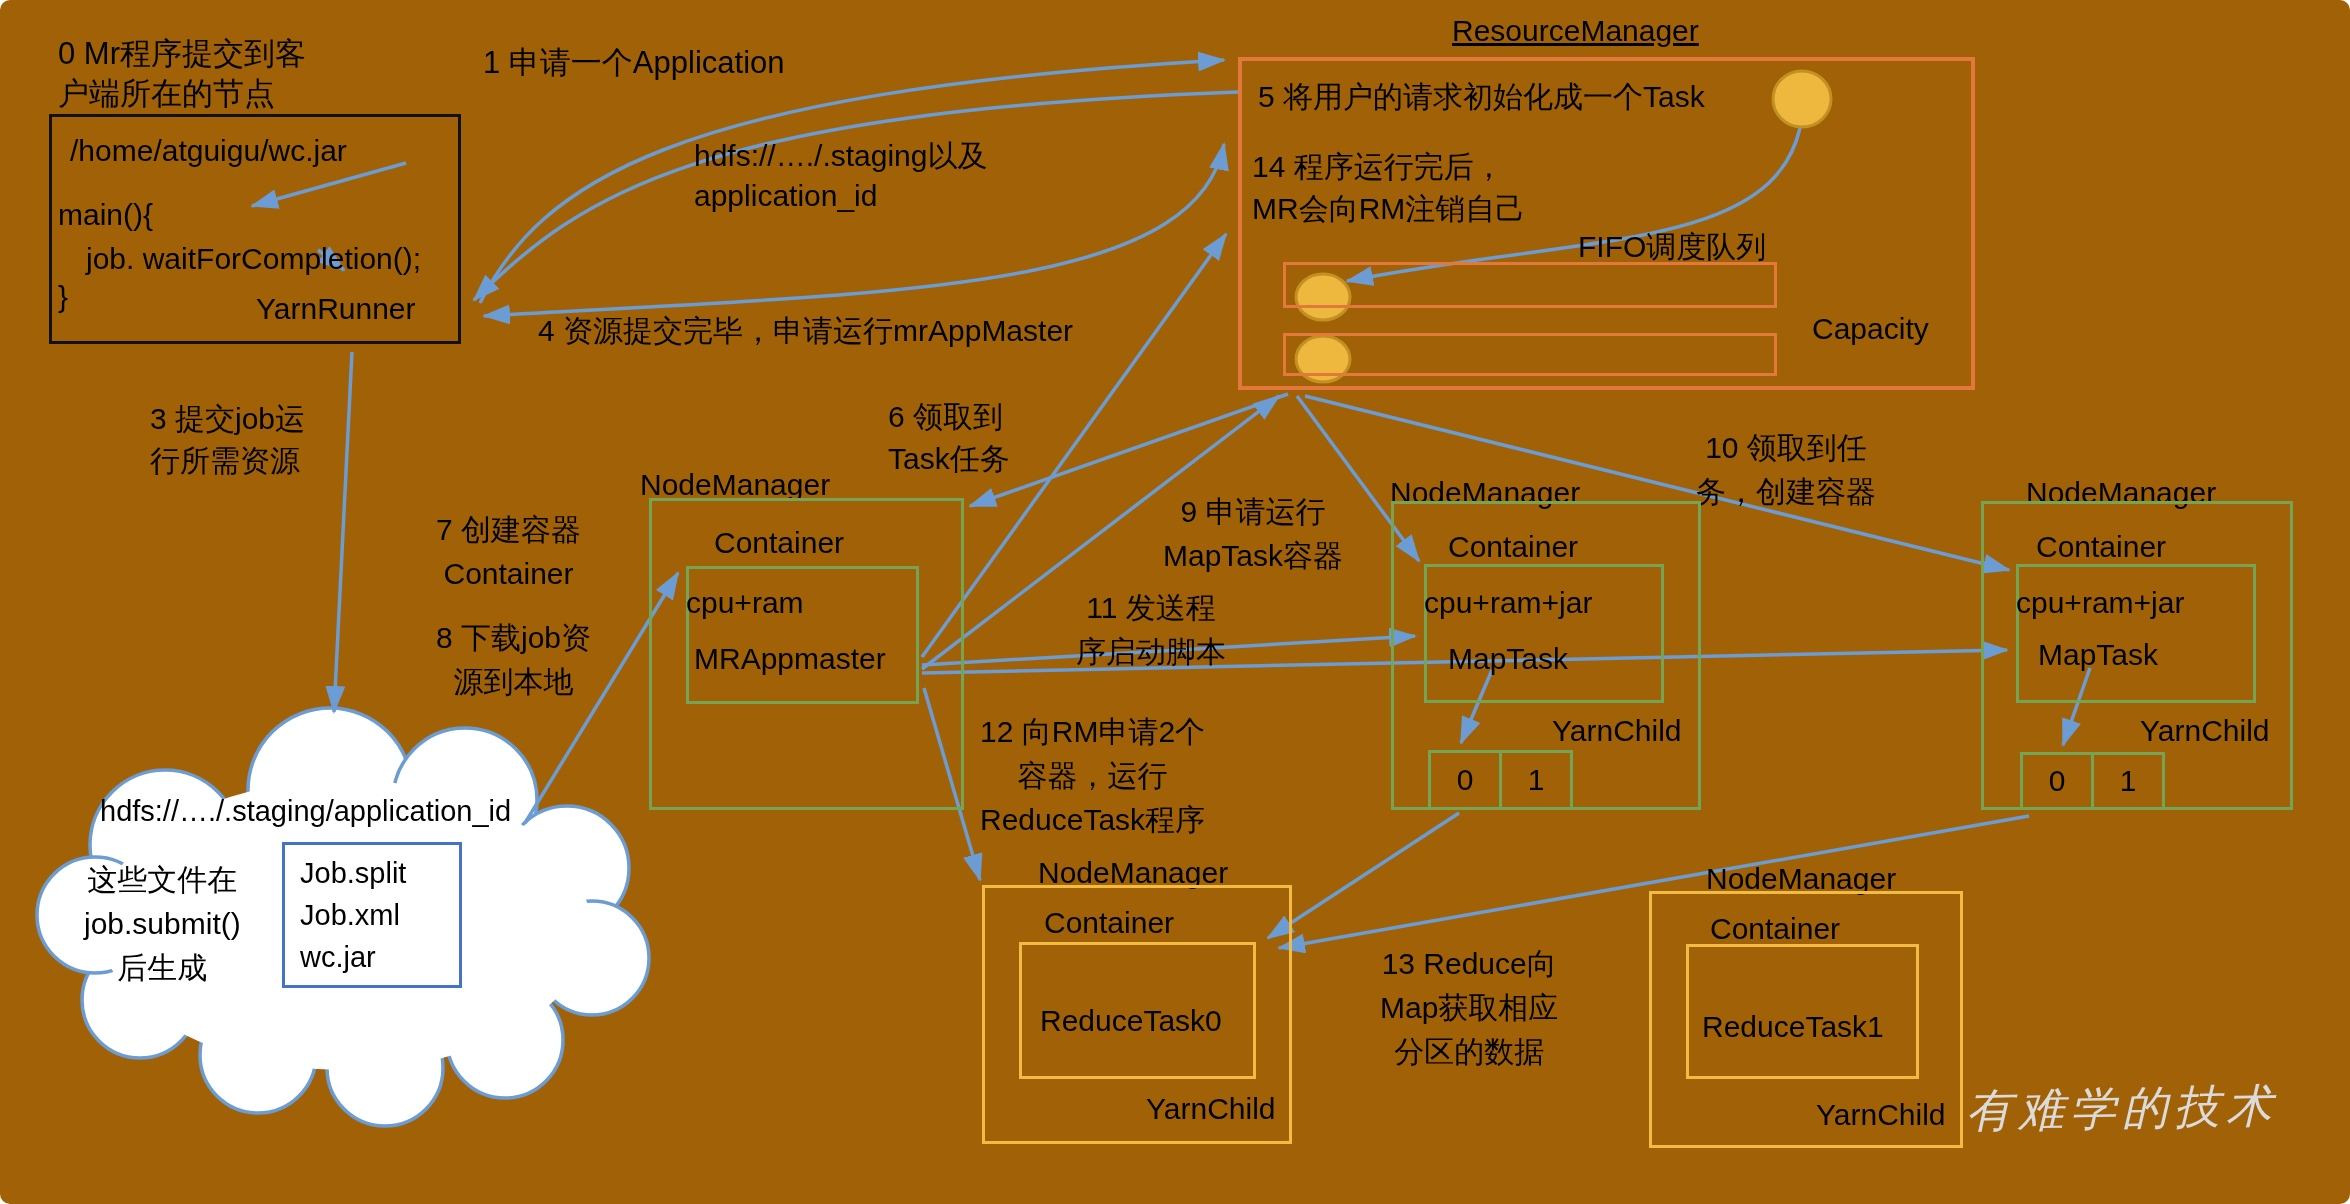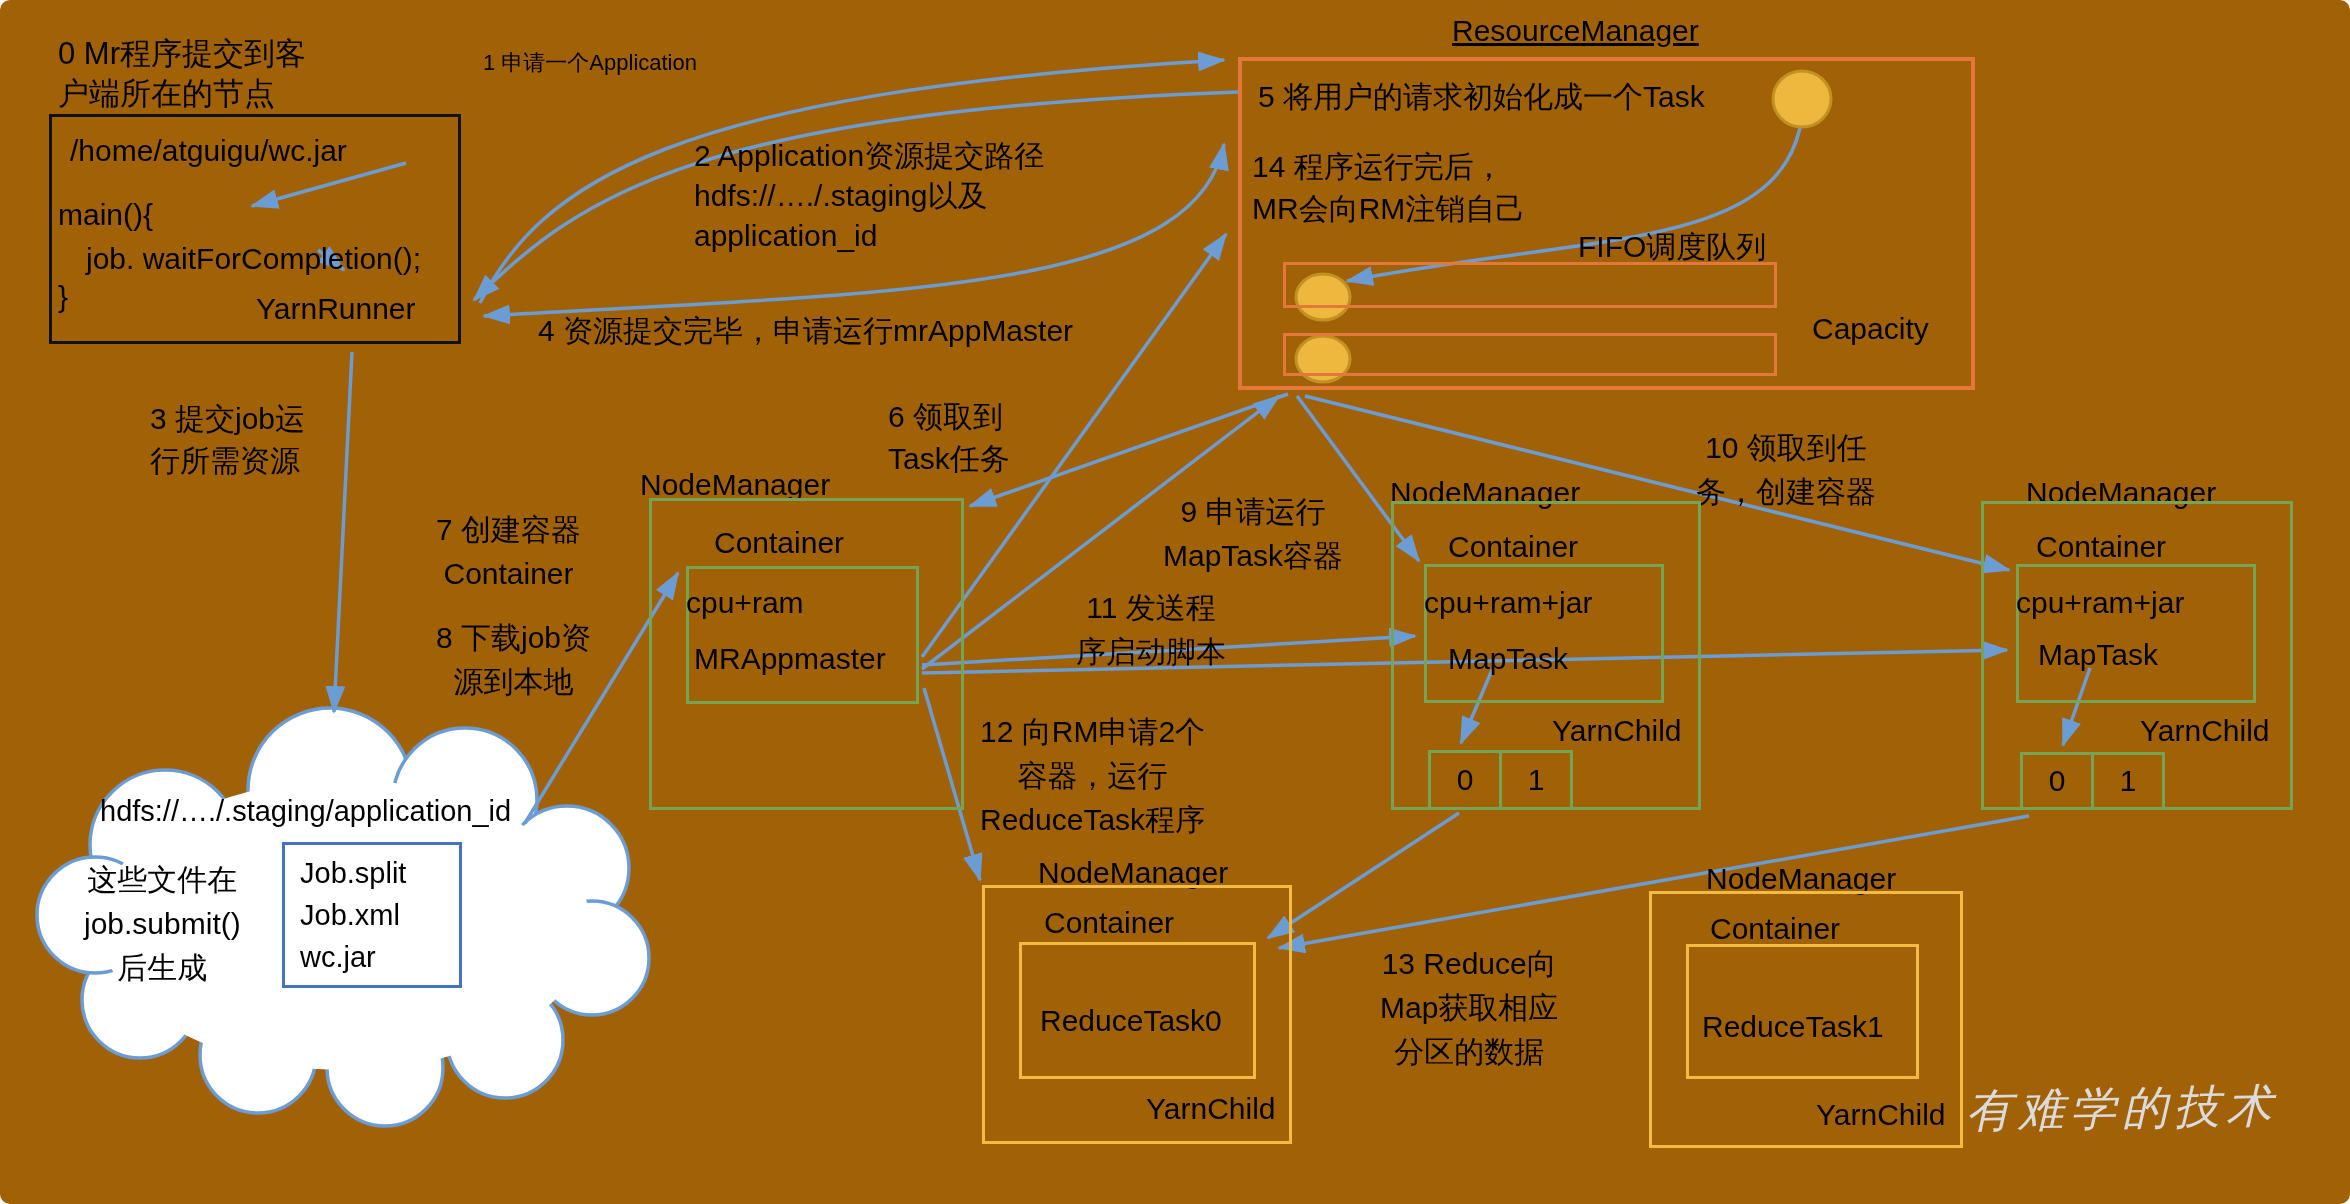--- a/index.html
+++ b/index.html
@@ -92,23 +92,22 @@
     <span>0 Mr程序提交到客</span>
     <span>户端所在的节点</span>
   </div>
   <div class="box black-box" style="left:49px;top:114px;width:412px;height:230px;"></div>
   <div class="lbl code" style="left:70px;top:130px;">/home/atguigu/wc.jar</div>
   <div class="lbl code" style="left:58px;top:194px;">main(){</div>
   <div class="lbl code" style="left:86px;top:238px;">job. waitForCompletion();</div>
   <div class="lbl code" style="left:58px;top:276px;">}</div>
   <div class="lbl" style="left:256px;top:288px;">YarnRunner</div>
 
-  <div class="lbl" style="left:483px;top:42px;font-size:22px;">1 申请一个Application</div>
+  <div class="lbl" style="left:483px;top:42px;font-size:31px;">1 申请一个Application</div>
   <div class="lbl lh40" style="left:694px;top:136px;">
-    <span>2 Application资源提交路径</span>
     <span>hdfs://…./.staging以及</span>
     <span>application_id</span>
   </div>
   <div class="lbl" style="left:538px;top:310px;">4 资源提交完毕，申请运行mrAppMaster</div>
   <div class="lbl" style="left:150px;top:398px;">
     <span>3 提交job运</span>
     <span>行所需资源</span>
   </div>
   <div class="lbl" style="left:888px;top:396px;">
     <span>6 领取到</span>

